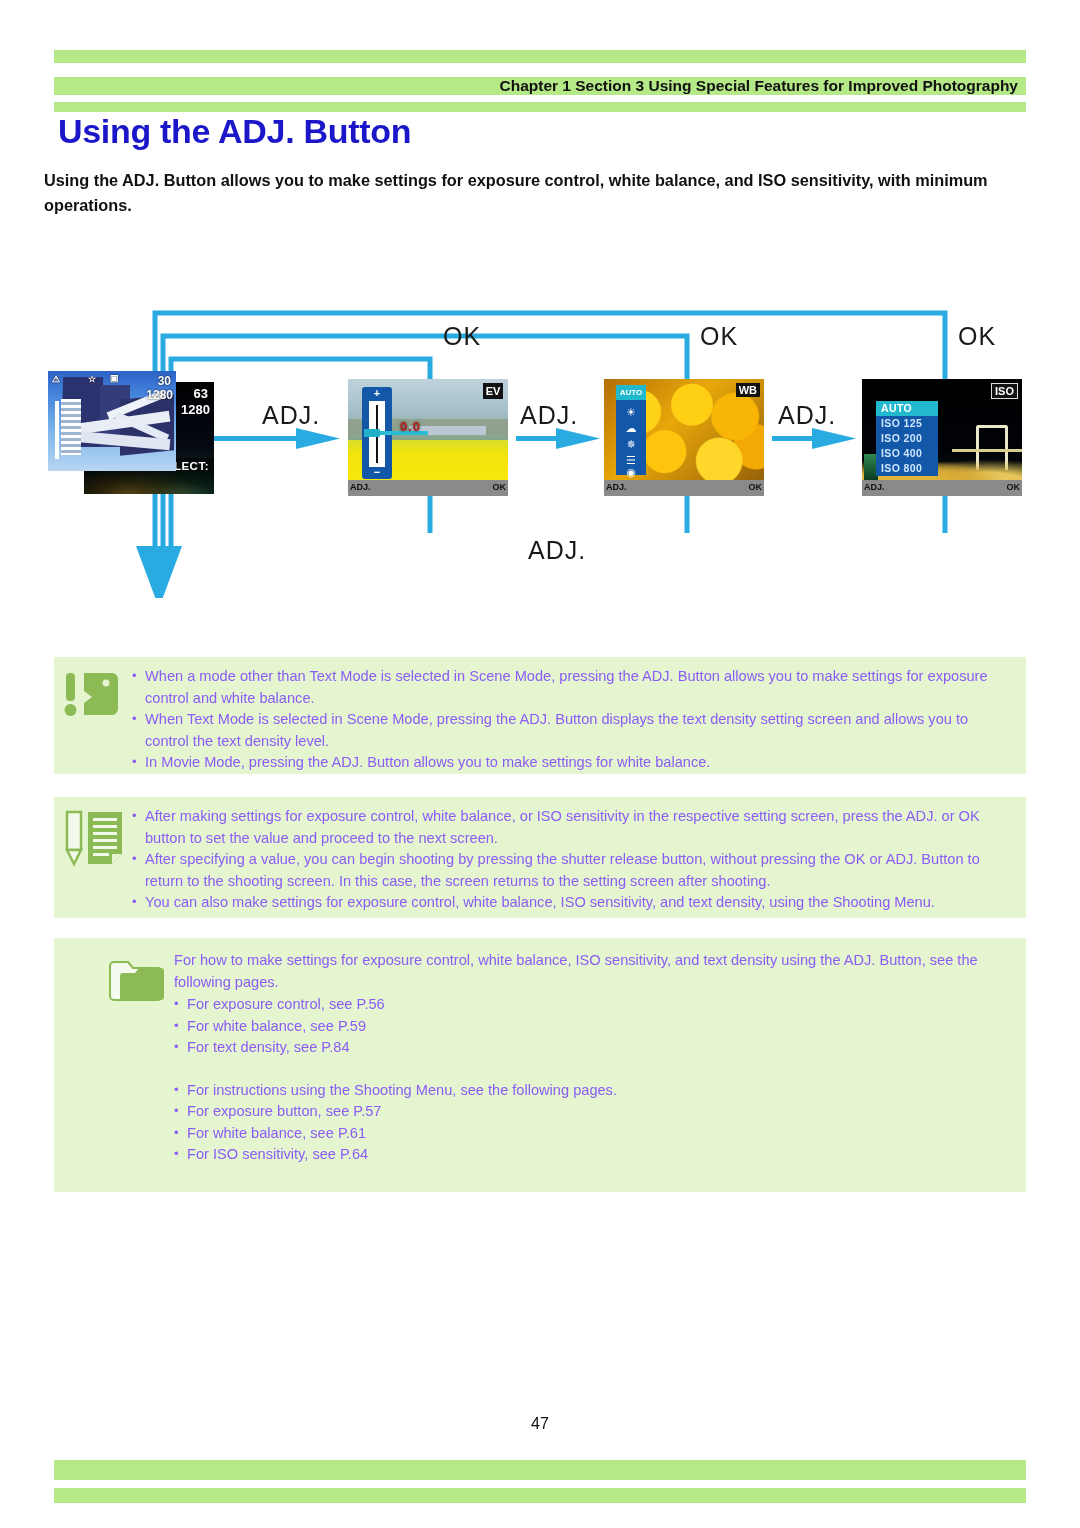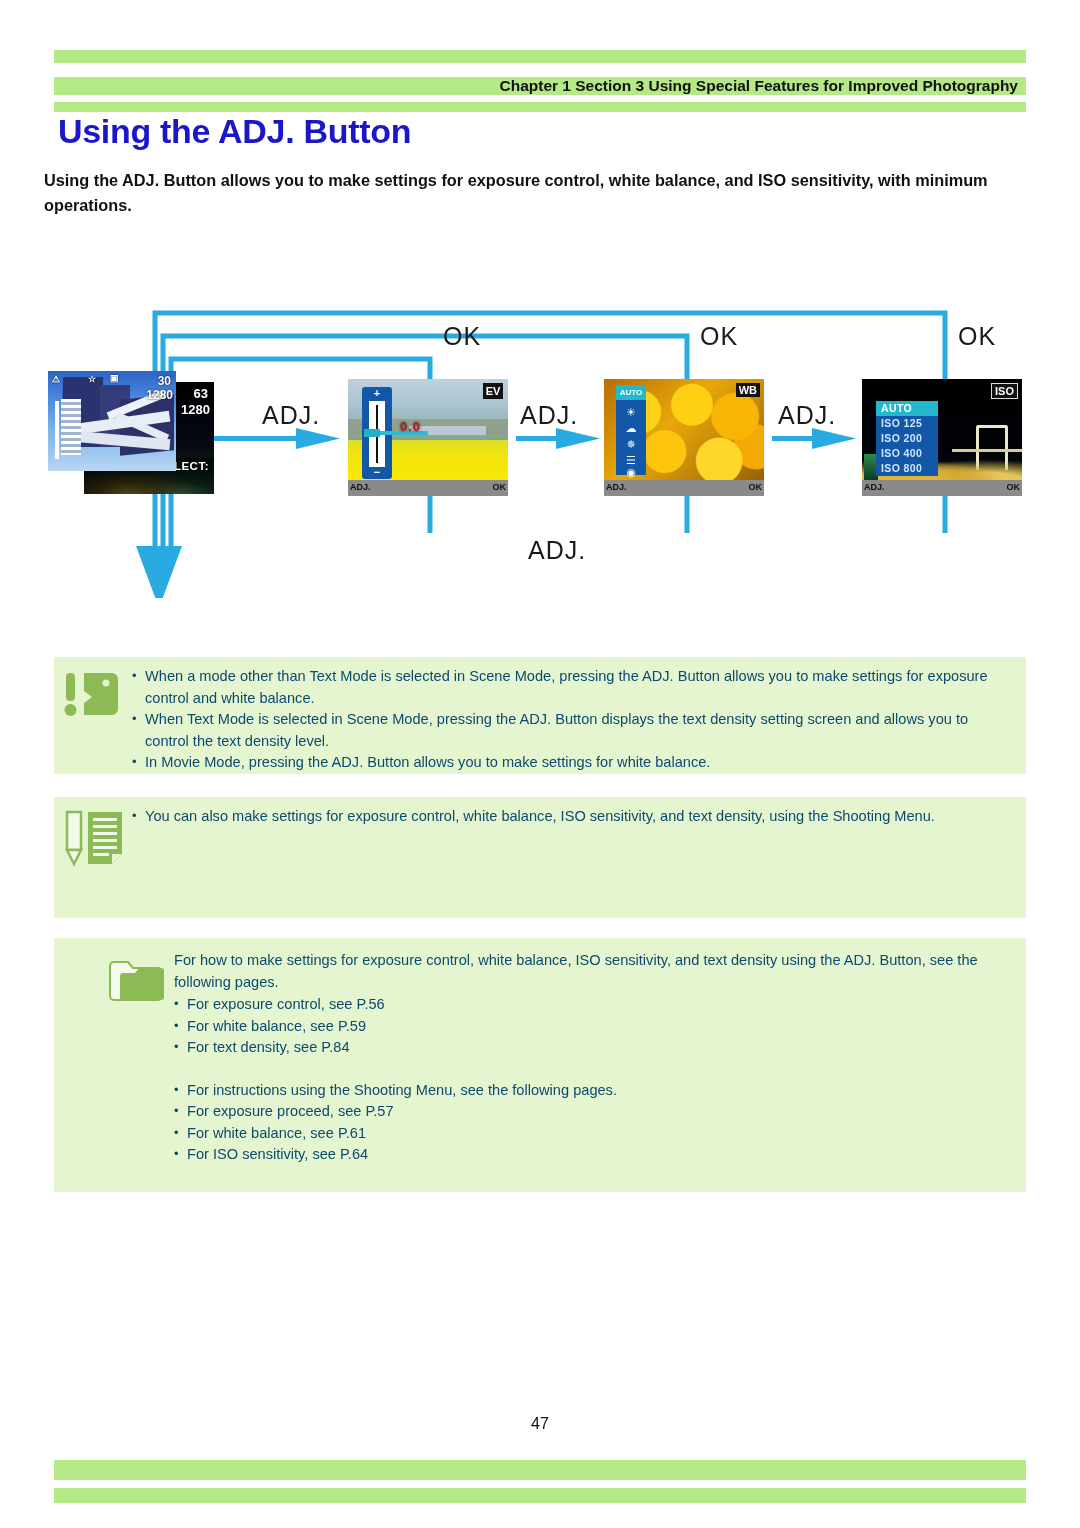--- a/index.html
+++ b/index.html
@@ -134,21 +134,21 @@
   .s4 .list{position:absolute;left:14px;top:22px;width:62px;background:#1257a8;}
   .s4 .list .sel{background:#22b9cf;color:#fff;}
   .s4 .list div{color:#cfe6ff;font-size:10.5px;font-weight:bold;line-height:15px;padding-left:5px;letter-spacing:.4px;}
   .s4 .iso{position:absolute;right:4px;top:4px;background:#111;color:#fff;font-size:11px;font-weight:bold;padding:1px 3px;border:1px solid #ddd;}
 
   
   .note{position:absolute;left:54px;width:972px;background:#e4f5d0;}
   .note .icon{position:absolute;left:8px;top:10px;width:72px;height:60px;}
   .note .body{position:absolute;left:78px;top:9px;right:12px;}
   .note li, .note p{
-    font-size:14.6px;line-height:21.5px;color:#0c4a6e;margin:0;
+    font-size:14.6px;line-height:21.5px;color:#8b5cf6;margin:0;
   }
   .note ul{list-style:none;margin:0;padding:0;}
   .note li{position:relative;padding-left:13px;margin-bottom:0;}
   .note li:before{content:"\2022";position:absolute;left:0;top:-1px;font-size:13px;}
 
   .note1{top:657px;height:117px;}
   .note2{top:797px;height:121px;}
   .note3{top:938px;height:254px;}
   .note3 .body{left:120px;right:14px;top:12px;}
   .note3 .icon{left:52px;top:14px;width:60px;height:52px;}
@@ -330,20 +330,22 @@
         <rect x="31" y="18" width="24" height="3"></rect>
         <rect x="31" y="25" width="24" height="3"></rect>
         <rect x="31" y="32" width="24" height="3"></rect>
         <rect x="31" y="39" width="24" height="3"></rect>
         <rect x="31" y="46" width="16" height="3"></rect>
       </g>
     </svg>
   </div>
   <div class="body">
     <ul>
+      <li>After making settings for exposure control, white balance, or ISO sensitivity in the respective setting screen, press the ADJ. or OK button to set the value and proceed to the next screen.</li>
+      <li>After specifying a value, you can begin shooting by pressing the shutter release button, without pressing the OK or ADJ. Button to return to the shooting screen. In this case, the screen returns to the setting screen after shooting.</li>
       <li>You can also make settings for exposure control, white balance, ISO sensitivity, and text density, using the Shooting Menu.</li>
     </ul>
   </div>
 </div>
 
 <div class="note note3">
   <div class="icon">
     <svg width="60" height="52" viewBox="0 0 60 52">
       <path d="M4 44 V14 a4 4 0 0 1 4 -4 h14 l5 6 h25 a4 4 0 0 1 4 4 v24 a4 4 0 0 1 -4 4 h-44 a4 4 0 0 1 -4 -4 z" fill="#f4faed" stroke="#8cba54" stroke-width="2"></path>
       <path d="M14 48 V24 a3 3 0 0 1 3 -3 h12 l4 -5 h22 a3 3 0 0 1 3 3 v26 a3 3 0 0 1 -3 3 h-38 a3 3 0 0 1 -3 -3 z" fill="#8cba54"></path>
@@ -351,21 +353,21 @@
   </div>
   <div class="body">
     <p class="intro">For how to make settings for exposure control, white balance, ISO sensitivity, and text density using the ADJ. Button, see the following pages.</p>
     <ul>
       <li>For exposure control, see P.56</li>
       <li>For white balance, see P.59</li>
       <li>For text density, see P.84</li>
     </ul>
     <ul style="margin-top:21px;">
       <li>For instructions using the Shooting Menu, see the following pages.</li>
-      <li>For exposure proceed, see P.57</li>
+      <li>For exposure button, see P.57</li>
       <li>For white balance, see P.61</li>
       <li>For ISO sensitivity, see P.64</li>
     </ul>
   </div>
 </div>
 
 <div class="pageno">47</div>
 <div class="ftr">
   <div class="f1"></div>
   <div class="f2"></div>

